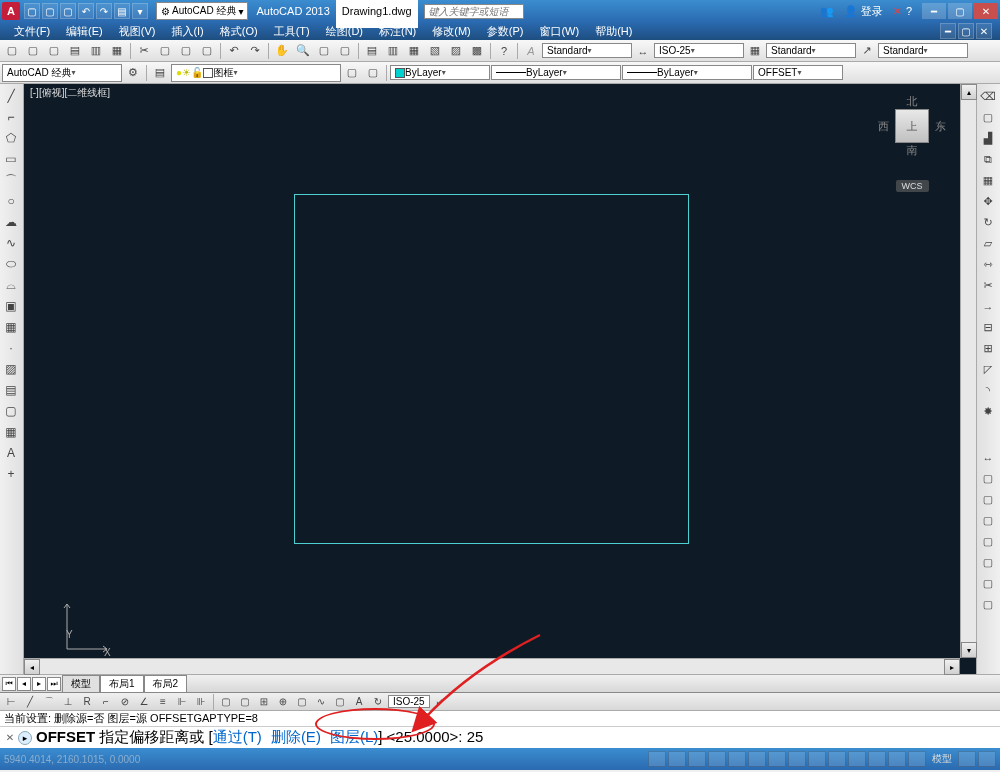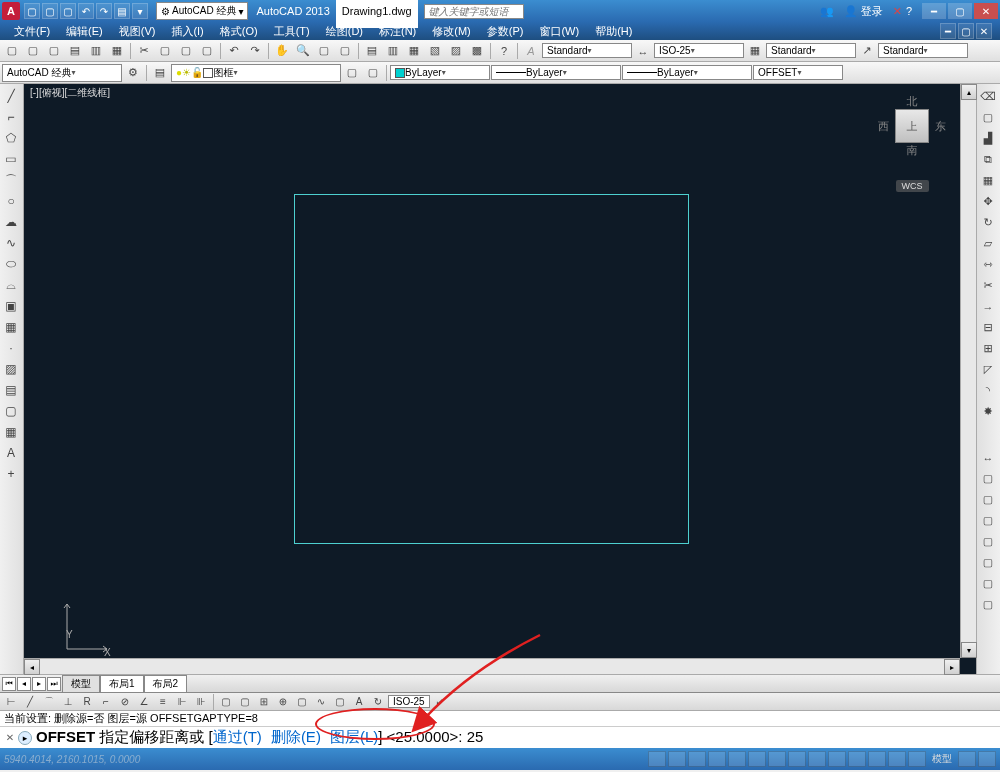--- a/index.html
+++ b/index.html
@@ -62,21 +62,21 @@
 .iso-dd { background: #fff; border: 1px solid #888; padding: 0 4px; font-size: 10px; }
 .cmd-history { padding: 1px 4px; color: #000; line-height: 13px; }
 .cmd-input-line { display: flex; align-items: center; padding: 1px 4px; border-top: 1px solid #ccc; }
 .cmd-icon { width: 14px; height: 14px; background: #def; border: 1px solid #8ab; border-radius: 7px; margin-right: 4px; font-size: 9px; display: flex; align-items: center; justify-content: center; }
 .cmd-close { width: 12px; height: 12px; color: #666; margin-right: 2px; font-size: 10px; display: flex; align-items: center; justify-content: center; cursor: pointer; }
 .cmd-text { font-family: monospace; font-size: 15px; }
 .cmd-opt { color: #0066cc; }
 
 .status-bar { height: 22px; background: linear-gradient(to bottom, #3b8dd0, #2a6ab0); display: flex; align-items: center; padding: 0 4px; color: #ddd; font-size: 10px; gap: 2px; }
 .status-bar .sb-btn { width: 18px; height: 16px; background: rgba(255,255,255,0.15); border: 1px solid rgba(0,0,0,0.2); cursor: pointer; }
-.status-bar .sb-text { margin-right: auto; opacity: 0.5; font-style: italic; }
+.status-bar .sb-text { margin-right: auto; opacity: 0.5; }
 
 .annotation-ellipse { position: absolute; left: 315px; top: 708px; width: 120px; height: 32px; border: 2px solid #e02020; border-radius: 50%; pointer-events: none; }
 .annotation-arrow { position: absolute; pointer-events: none; }
 .annotation-arrow svg { overflow: visible; }
 </style>
 </head>
 <body>
 
 <div class="title-bar">
   <div class="logo">A</div>

